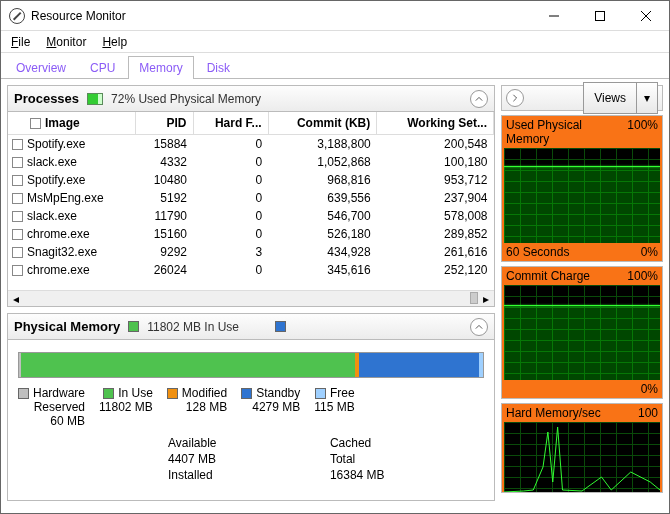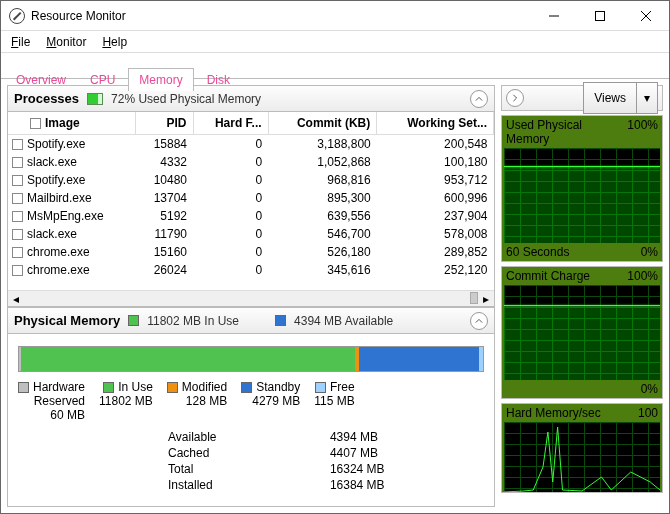--- a/index.html
+++ b/index.html
@@ -9,26 +9,26 @@
 .titlebar .icon::after{content:"";position:absolute;width:1.5px;height:10px;background:#444;left:50%;top:50%;transform:translate(-50%,-50%) rotate(45deg)}
 .titlebar .title{flex:1;font-size:12px}
 .winbtns{display:flex;height:100%}
 .winbtn{width:46px;height:100%;display:flex;align-items:center;justify-content:center}
 .winbtn.close{background:#fff}
 .winbtn svg{width:10px;height:10px}
 .menubar{height:22px;display:flex;align-items:center;padding:0 4px;gap:4px;border-bottom:1px solid #ddd}
 .menuitem{padding:2px 6px}
 .menuitem u{text-decoration:underline}
 .tabbar{height:26px;display:flex;align-items:flex-end;padding:0 4px;border-bottom:1px solid #bbb;background:#fff}
-.tab{padding:4px 10px;border:1px solid transparent;border-bottom:none;margin-right:2px;position:relative;top:13px;color:#ec4899}
+.tab{padding:4px 10px;border:1px solid transparent;border-bottom:none;margin-right:2px;position:relative;top:1px;color:#8b5cf6}
 .tab.active{border-color:#bbb;background:#fff;border-top:1px solid #bbb;border-left:1px solid #bbb;border-right:1px solid #bbb}
 .content{display:flex;height:calc(100% - 78px)}
 .leftcol{flex:1;padding:6px 4px 6px 6px;overflow:hidden;display:flex;flex-direction:column}
 .rightcol{width:170px;padding:6px 6px 6px 2px;display:flex;flex-direction:column;border-left:0}
-.panel{border:1px solid #bbb;background:#fff}
+.panel{border:1px solid #bbb;margin-bottom:6px;background:#fff}
 .panelhdr{height:26px;background:linear-gradient(#fdfdfd,#ececec);border-bottom:1px solid #bbb;display:flex;align-items:center;padding:0 6px;gap:8px}
 .panelhdr .title{font-weight:bold;font-size:13px}
 .panelhdr .sub{color:#333}
 .expbtn{width:18px;height:18px;border:1px solid #999;border-radius:50%;background:#fff;display:flex;align-items:center;justify-content:center;margin-left:auto}
 .expbtn svg{width:8px;height:8px}
 .greenbar{width:16px;height:12px;border:1px solid #5a8a5a;background:linear-gradient(90deg,#3c3 72%,#cfc 72%)}
 .tblwrap{height:178px;overflow:auto}
 table{width:100%;border-collapse:collapse}
 th{text-align:left;font-weight:bold;background:#fff;border-right:1px solid #ddd;border-bottom:1px solid #ddd;padding:4px 6px;position:sticky;top:0}
 th:first-child{padding-left:22px}
@@ -46,21 +46,21 @@
 .legend{display:flex;gap:14px;flex-wrap:wrap;font-size:11px;margin-bottom:8px}
 .lg{display:flex;flex-direction:column;align-items:flex-end}
 .lg .row1{display:flex;align-items:center;gap:4px}
 .sw{width:11px;height:11px;border:1px solid #666;display:inline-block}
 .stats{display:grid;grid-template-columns:auto auto;gap:2px 14px;font-size:11px;margin-left:150px}
 .righthdr{height:26px;background:linear-gradient(#fdfdfd,#ececec);border:1px solid #bbb;display:flex;align-items:center;padding:0 4px;gap:4px}
 .righthdr .expbtn{margin-left:0}
 .viewsbtn{margin-left:auto;display:flex;align-items:center;border:1px solid #999;background:linear-gradient(#fff,#e8e8e8);height:32px}
 .viewsbtn span{padding:0 10px}
 .viewsbtn .dd{border-left:1px solid #999;width:16px;height:100%;display:flex;align-items:center;justify-content:center}
-.graph{border:1px solid #bbb;margin-top:4px;background:#4d7c0f}
+.graph{border:1px solid #bbb;margin-top:4px;background:#f97316}
 .ghdr{display:flex;justify-content:space-between;padding:2px 4px;font-size:11px}
 .gftr{display:flex;justify-content:space-between;padding:2px 4px;font-size:11px}
 .gcanvas{height:95px;background:#000;position:relative;margin:0 2px}
 .gcanvas.short{height:70px}
 .grid{position:absolute;inset:0;background-image:linear-gradient(#0a4a0a 1px,transparent 1px),linear-gradient(90deg,#0a4a0a 1px,transparent 1px);background-size:16px 11px}
 .gline{position:absolute;left:0;right:0;height:1px;background:#3f3;box-shadow:0 0 2px #3f3}
 .gfill{position:absolute;left:0;right:0;background:#0c0;opacity:.35}
 </style>
 </head>
 <body>
@@ -141,46 +141,46 @@
                 <td class="num">100,180</td>
               </tr>
               <tr>
                 <td><span class="chk"></span>Spotify.exe</td>
                 <td class="num">10480</td>
                 <td class="num">0</td>
                 <td class="num">968,816</td>
                 <td class="num">953,712</td>
               </tr>
               <tr>
-                <td><span class="chk"></span>Mailbird.exe</td>
-                <td class="num">13704</td>
-                <td class="num">0</td>
-                <td class="num">895,300</td>
-                <td class="num">600,996</td>
-              </tr>
-              <tr>
                 <td><span class="chk"></span>MsMpEng.exe</td>
                 <td class="num">5192</td>
                 <td class="num">0</td>
                 <td class="num">639,556</td>
                 <td class="num">237,904</td>
               </tr>
               <tr>
                 <td><span class="chk"></span>slack.exe</td>
                 <td class="num">11790</td>
                 <td class="num">0</td>
                 <td class="num">546,700</td>
                 <td class="num">578,008</td>
               </tr>
               <tr>
                 <td><span class="chk"></span>chrome.exe</td>
                 <td class="num">15160</td>
                 <td class="num">0</td>
                 <td class="num">526,180</td>
                 <td class="num">289,852</td>
+              </tr>
+              <tr>
+                <td><span class="chk"></span>Snagit32.exe</td>
+                <td class="num">9292</td>
+                <td class="num">3</td>
+                <td class="num">434,928</td>
+                <td class="num">261,616</td>
               </tr>
               <tr>
                 <td><span class="chk"></span>chrome.exe</td>
                 <td class="num">26024</td>
                 <td class="num">0</td>
                 <td class="num">345,616</td>
                 <td class="num">252,120</td>
               </tr>
             </tbody>
         </table>
@@ -194,21 +194,20 @@
       </div>
     </div>
 
     <div class="panel" style="flex:1">
       <div class="panelhdr">
         <span class="title">Physical Memory</span>
         <span class="sw" style="background:#4fc24f"></span>
         <span class="sub">11802 MB In Use</span>
         <span style="width:20px"></span>
         <span class="sw" style="background:#2f74d0"></span>
-        <span class="sub">4394 MB Available</span>
         <span class="expbtn">
             <svg viewBox="0 0 10 10">
               <polyline points="1,7 5,3 9,7" fill="none" stroke="#333"></polyline>
             </svg>
           </span>
       </div>
       <div class="physmem-body">
         <div class="membar">
           <div style="width:0.4%;background:#bfbfbf"></div>
           <div style="width:72%;background:#4fc24f"></div>
@@ -249,25 +248,23 @@
           <div class="lg">
               <div class="row1">
                 <span class="sw" style="background:#9fd0ff"></span>
                 <span>Free</span>
               </div>
               <span>115 MB</span>
             </div>
         </div>
         <div class="stats">
           <span>Available</span>
-            <span>4394 MB</span>
           <span>Cached</span>
             <span>4407 MB</span>
           <span>Total</span>
-            <span>16324 MB</span>
           <span>Installed</span>
             <span>16384 MB</span>
         </div>
       </div>
     </div>
   </div>
 
   <div class="rightcol">
     <div class="righthdr">
       <span class="expbtn">

